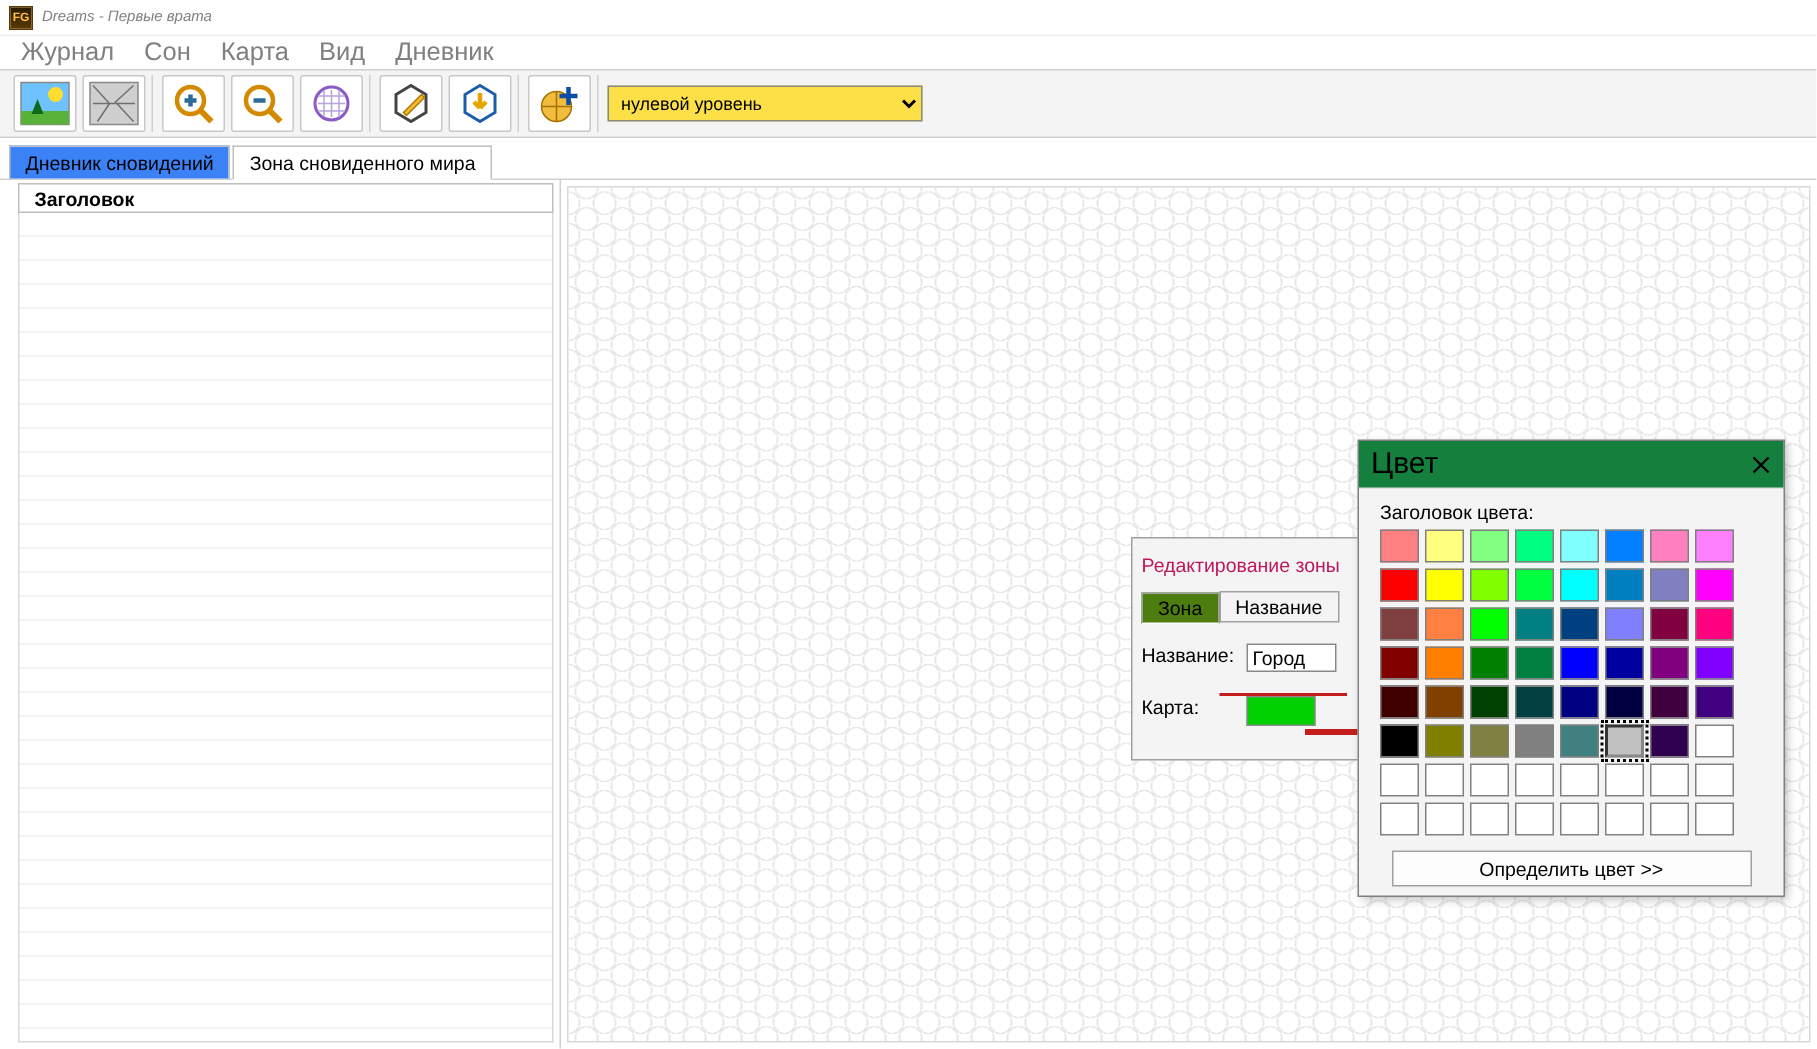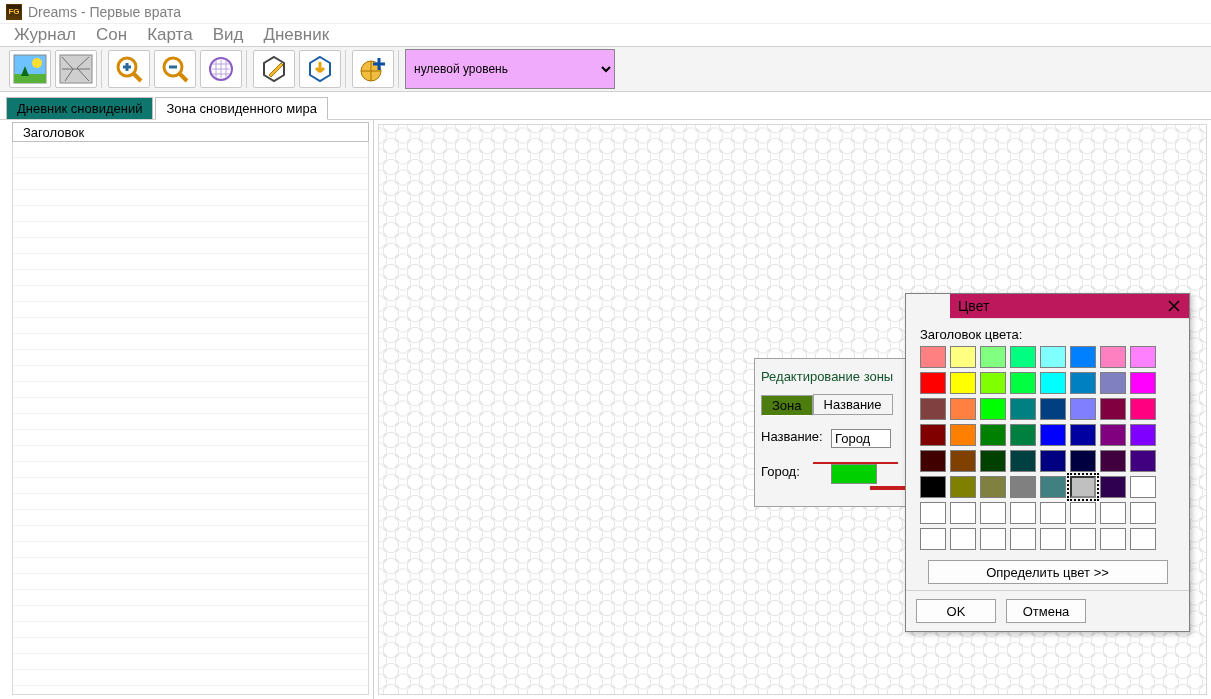--- a/index.html
+++ b/index.html
@@ -21,21 +21,21 @@
     background: #fff;
     border-bottom: 1px solid #efefef;
   }
   .titlebar .icon {
     width: 16px; height: 16px; margin-right: 6px;
     background: linear-gradient(#2b1b00,#5a3a00);
     border: 1px solid #5a3600;
     display:flex; align-items:center; justify-content:center;
     font-size:8px; color:#ffc040; font-weight:bold;
   }
-  .titlebar .title { font-size: 14px; }
+  .titlebar .title { font-size: 10px; font-style: italic; }
   
   .menubar {
     height: 22px; display: flex; align-items: center;
     padding: 0 4px; color: #808080; background:#fff;
   }
   .menubar .menu-item { padding: 2px 10px; font-size: 17px; cursor:default; }
   
   .toolbar {
     height: 46px;
     display: flex; align-items: center; gap: 2px;
@@ -49,49 +49,49 @@
   .tb-btn {
     width: 42px; height: 38px;
     border: 1px solid #c8c8c8;
     background: #fff;
     display:flex; align-items:center; justify-content:center;
     cursor:default;
     border-radius:2px;
     position:relative;
   }
   .tb-select {
-    min-width: 210px; height: 40px;
+    min-width: 210px; height: 24px;
     border: 1px solid #888;
-    background:#f0abfc;
+    background:#fde047;
     font-size:12px; padding: 2px 4px;
   }
   
   .tabrow {
     height: 28px; display:flex; align-items:flex-end; padding: 0 6px;
     background:#fff;
     border-bottom: 1px solid #d0d0d0;
   }
   .tab {
     border: 1px solid #bfbfbf;
     border-bottom:none;
     padding: 3px 10px;
     margin-right: 2px;
     font-size: 13px;
-    background:#0f766e;
+    background:#3b82f6;
     cursor:default;
   }
   .tab.active { background:#fff; border-bottom:1px solid #fff; position:relative; top:1px; }
   
   .main {
     position: absolute; top: 120px; left:0; right:0; bottom:0;
     display:flex;
   }
   .left-panel {
     width: 374px; border-right:1px solid #d0d0d0;
-    display:flex; flex-direction:column;
+    display:flex; flex-direction:column;font-weight:bold;
   }
   .list-header {
     height: 20px;
     background: #fff;
     border: 1px solid #bfbfbf;
     margin: 2px 4px 0 12px;
     padding: 2px 10px;
     font-size: 13px;
   }
   .list-body {
@@ -123,21 +123,21 @@
     opacity:0.8;
   }
   
   .zone-dialog {
     position:absolute; left:754px; top:358px;
     width:160px;
     background:#f4f4f4;
     border:1px solid #a0a0a0;
     padding:6px;
   }
-  .zone-dialog .ztitle { color:#14532d; font-size:13px; padding: 4px 0 10px 0; white-space:nowrap; overflow:hidden;}
+  .zone-dialog .ztitle { color:#be185d; font-size:13px; padding: 4px 0 10px 0; white-space:nowrap; overflow:hidden;}
   .zone-dialog .ztabs { display:flex; margin-bottom:14px;}
   .zone-dialog .ztab {
     border:1px solid #a0a0a0; padding:2px 10px; font-size:13px; background:#f4f4f4;
   }
   .zone-dialog .ztab.active { background:#4d7c0f; border-bottom:1px solid #fff; position:relative; top:1px;}
   .zone-dialog .row { display:flex; margin-bottom:16px;}
   .zone-dialog .lbl { flex:0 0 70px; font-size:13px;}
   .zone-dialog input[type=text] { width:60px; border:1px solid #888; font-size:13px; padding:1px 3px;}
   .zone-dialog .swatch { width:46px; height:20px; border:1px solid #888;}
   
@@ -159,23 +159,22 @@
   
   .color-dialog {
     position:absolute; left:905px; top:293px;
     width:285px;
     background:#f4f4f4;
     border:1px solid #808080;
     box-shadow: 2px 2px 6px rgba(0,0,0,0.25);
   }
   .color-dialog .cd-title {
     display:flex; justify-content:space-between; align-items:center;
-    padding: 4px 8px; background:#be185d; border-bottom:1px solid #e0e0e0;
-    font-size: 14px;
-    margin-left: 44px;
+    padding: 4px 8px; background:#15803d; border-bottom:1px solid #e0e0e0;
+    font-size: 20px;
   }
   .color-dialog .cd-title .x { width:14px; height:14px; cursor:default;}
   .color-dialog .cd-title .x svg{display:block}
   .color-dialog .section-label {
     font-size:13px; padding: 8px 10px 4px 14px;
   }
   .color-grid {
     display:grid; grid-template-columns: repeat(8, 26px);
     gap:4px; padding: 0 0 4px 14px;
   }
@@ -309,21 +308,21 @@
   <div class="ztitle">Редактирование зоны</div>
   <div class="ztabs">
     <div class="ztab active">Зона</div>
     <div class="ztab">Название</div>
   </div>
   <div class="row">
     <span class="lbl">Название:</span>
     <input type="text" value="Город" style="">
   </div>
   <div class="row">
-    <span class="lbl">Город:</span>
+    <span class="lbl">Карта:</span>
     <div class="swatch" style="background:#00d000"></div>
   </div>
 </div>
 
 <div class="anno-underline" style="left:813px; top:462px; width:85px;"></div>
 
 <div class="anno-arrow-line" style="left:870px; top:486px; width:155px;"></div>
 <div class="anno-arrow-head" style="left:1022px; top:476px;"></div>
 
 <div class="color-dialog">
@@ -400,17 +399,13 @@
       <div class="color-cell empty"></div>
       <div class="color-cell empty"></div>
       <div class="color-cell empty"></div>
       <div class="color-cell empty"></div>
       <div class="color-cell empty"></div>
       <div class="color-cell empty"></div>
       <div class="color-cell empty"></div>
     </div>
 
   <button class="define-btn">Определить цвет &gt;&gt;</button>
-  <div class="cd-footer">
-    <button>OK</button>
-    <button>Отмена</button>
-  </div>
 </div>
 
 </body></html>

